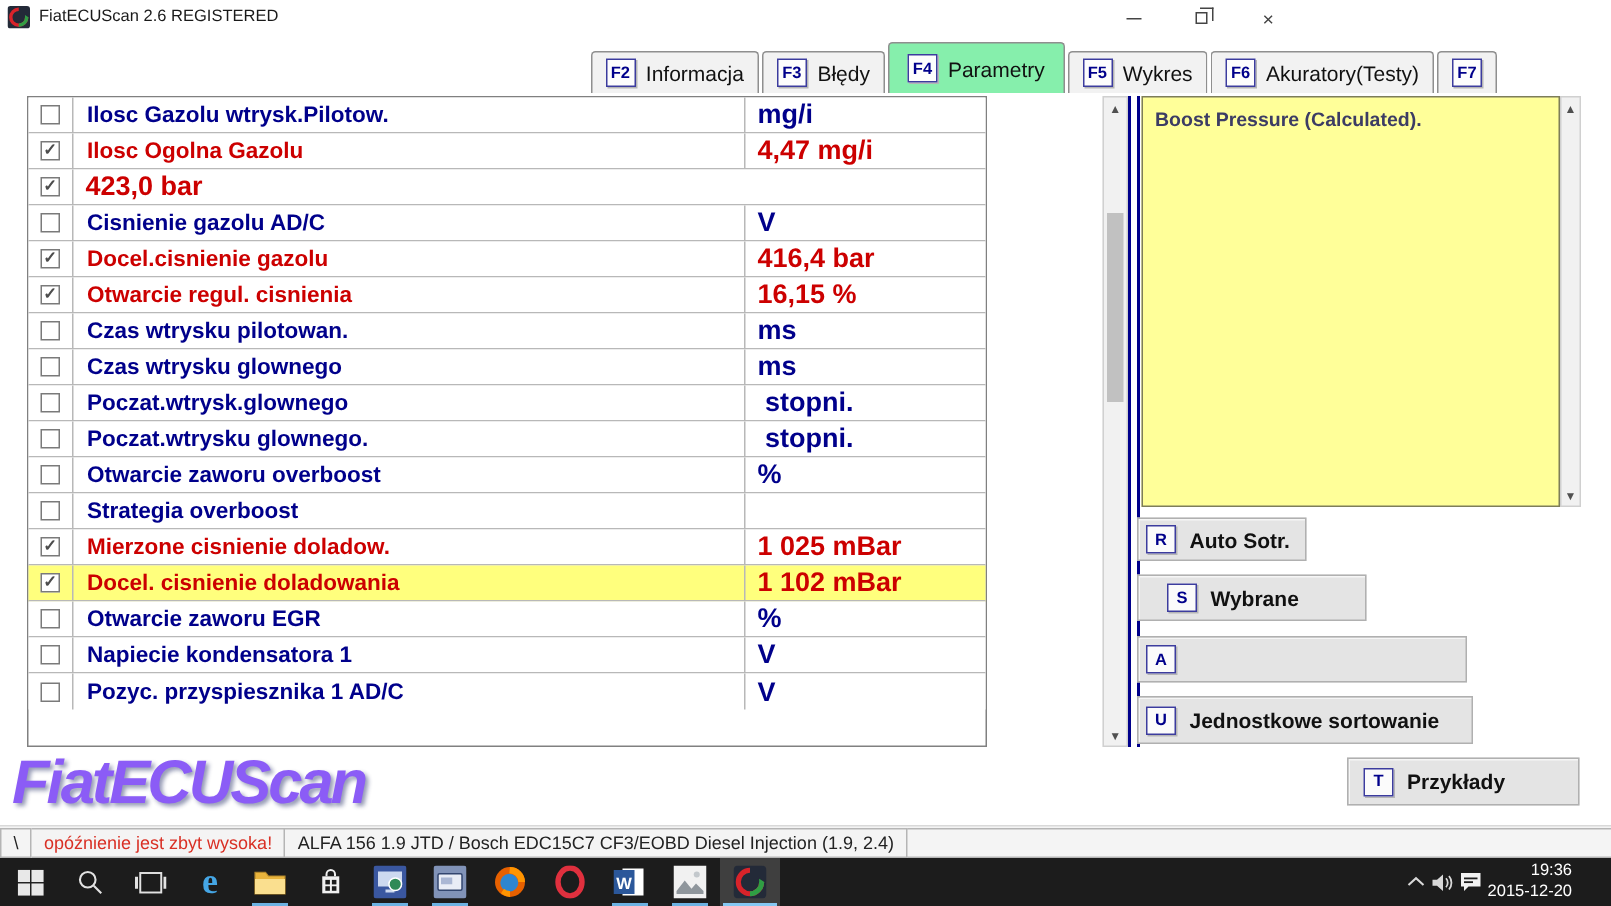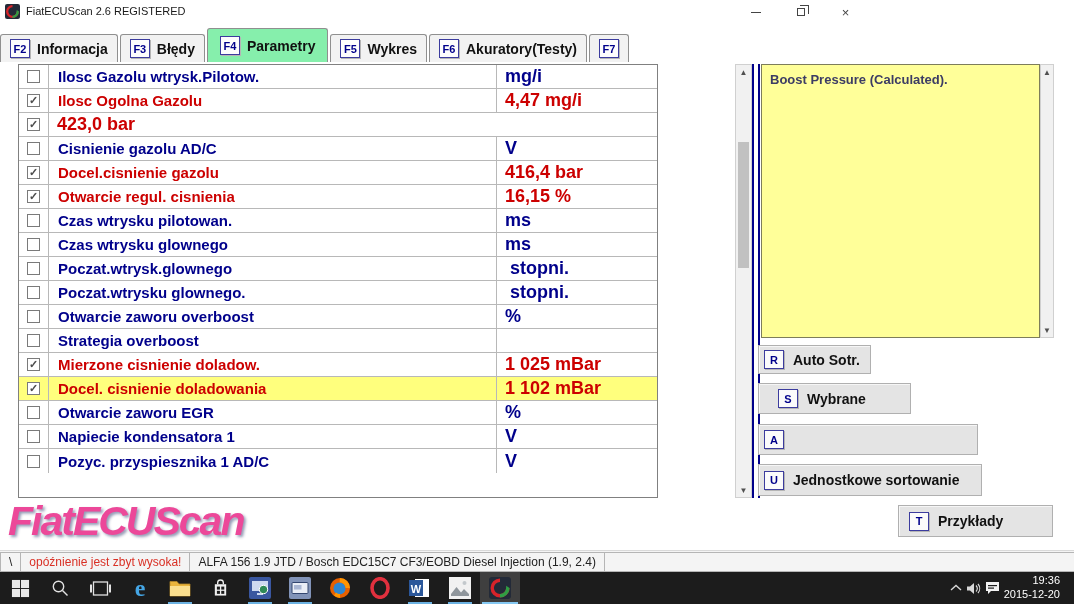--- a/index.html
+++ b/index.html
@@ -11,25 +11,25 @@
   .titlebar { position:absolute; left:0; top:0; width:868px; height:22px; background:#fff; display:flex; align-items:center; }
   .titlebar .appico { margin-left:5px; width:15px; height:15px; display:flex; }
   .titlebar .title { margin-left:6px; font-size:11px; color:#1a1a1a; }
   .wincontrols { position:absolute; right:0; top:0; height:24px; display:flex; }
   .winbtn { width:45px; height:24px; display:flex; align-items:center; justify-content:center; color:#444; font-size:13px; }
   .winbtn .minglyph { width:10px; height:1px; background:#444; display:block; }
   .winbtn .restglyph { width:8px; height:8px; border:1px solid #444; position:relative; display:block; }
   .winbtn .restglyph:before { content:""; position:absolute; left:2px; top:-4px; width:8px; height:8px; border:1px solid #444; border-left:none; border-bottom:none; }
 
   
-  .tabstrip { position:absolute; left:0; top:24px; width:1000px; height:38px; display:flex; align-items:flex-end; padding-left:0; }
+  .tabstrip { position:absolute; left:0; top:24px; width:1000px; height:38px; display:flex; align-items:flex-end; padding-left:20px;justify-content:flex-end; }
   .tab { display:flex; align-items:center; gap:7px; background:#f2f2f2; border:1px solid #8f8f8f; border-bottom:none; border-radius:3px 3px 0 0; height:28px; padding:0 9px; margin-right:2px; }
   .tab.active { background:#86efac; height:34px; position:relative; z-index:2; padding:0 12px; }
   .fkey { min-width:20px; height:19px; padding:0 2px; background:#fdfdfd; border:1px solid #3c3c9e; box-shadow:1px 1px 0 #b5b5b5; color:#00008B; font-weight:bold; font-size:11px; display:flex; align-items:center; justify-content:center; }
-  .tab-label { font-weight:bold; font-size:14px; color:#111; }
+  .tab-label { font-weight:normal; font-size:14px; color:#111; }
   .tab-label:empty { display:none; }
 
   
   .ptable { position:absolute; left:18px; top:64px; width:640px; height:434px; border:1px solid #808080; background:#fff; }
   .trow { display:flex; height:24px; border-bottom:1px solid #b8b8b8; background:#fff; }
   .trow:last-child { border-bottom:none; }
   .trow.hl { background:#ffff7d; }
   .cell-cb { width:30px; display:flex; align-items:center; justify-content:center; border-right:1px solid #b8b8b8; }
   .cb { width:13px; height:13px; border:1px solid #7a7a7a; background:#fff; font-size:11px; line-height:11px; color:#4d4d4d; text-align:center; font-weight:bold; }
   .cell-name { width:448px; display:flex; align-items:center; padding-left:9px; border-right:1px solid #b8b8b8; font-weight:bold; font-size:15px; white-space:pre; overflow:hidden; }
@@ -54,36 +54,36 @@
   .kbtn { position:absolute; background:#e4e4e4; border:1px solid #b0b0b0; box-shadow:inset 1px 1px 0 #f6f6f6; display:flex; align-items:center; gap:9px; padding-left:5px; cursor:default; }
   .kbtn .fkey { background:#fbfbfb; }
   .kbtn .blabel { font-weight:bold; font-size:14px; color:#111; }
   #btn-auto  { left:758px; top:345px; width:113px; height:29px; }
   #btn-wybrane { left:758px; top:383px; width:153px; height:31px; padding-left:19px; }
   #btn-alfa  { left:758px; top:424px; width:220px; height:31px; }
   #btn-jedn  { left:758px; top:464px; width:224px; height:32px; }
   #btn-przyk { left:898px; top:505px; width:155px; height:32px; padding-left:10px; }
 
   
-  .biglogo { position:absolute; left:8px; top:498px; font-size:41px; font-weight:bold; font-style:italic; letter-spacing:-2px; color:#ec4899; text-shadow:2px 2px 3px rgba(20,30,90,.45); }
+  .biglogo { position:absolute; left:8px; top:498px; font-size:41px; font-weight:bold; font-style:italic; letter-spacing:-2px; color:#8b5cf6; text-shadow:2px 2px 3px rgba(20,30,90,.45); }
 
   
   .statusbar { position:absolute; left:0; top:550px; width:1074px; height:22px; background:#f4f4f4; border-top:1px solid #d9d9d9; display:flex; align-items:stretch; padding-top:1px; }
   .sseg { border:1px solid #b5b5b5; border-left:none; display:flex; align-items:center; padding:0 8px; font-size:12px; color:#222; white-space:nowrap; }
   .sseg:first-child { border-left:1px solid #b5b5b5; }
   .sseg.warn { color:#d93025; }
   .sseg.filler { flex:1; border-right:none; border-left:none; border-color:#b5b5b5 transparent; }
 
   
   .taskbar { position:absolute; left:0; top:572px; width:1074px; height:32px; background:#1c1c1c; display:flex; align-items:stretch; }
   .tbitem { width:40px; height:32px; display:flex; align-items:center; justify-content:center; position:relative; }
   .tbitem.active { background:#3f3f3f; }
   .tbitem .openline { position:absolute; bottom:0; left:8px; right:8px; height:2px; background:#6CB2E2; }
   .tbitem.active .openline { left:2px; right:2px; background:#85c8f2; }
-  .tray { position:absolute; right:4px; top:572px; height:32px; display:flex; align-items:center; gap:4px; padding-right:10px; }
+  .tray { position:absolute; right:16px; top:572px; height:32px; display:flex; align-items:center; gap:4px; padding-right:10px; }
   .trayico { display:flex; align-items:center; justify-content:center; }
   .clock { color:#fff; font-size:11px; line-height:1.25; text-align:right; }
 </style>
 </head>
 <body>
 
 <div id="screen">
 
   <div class="titlebar">
     <span class="appico" id="appicon">

